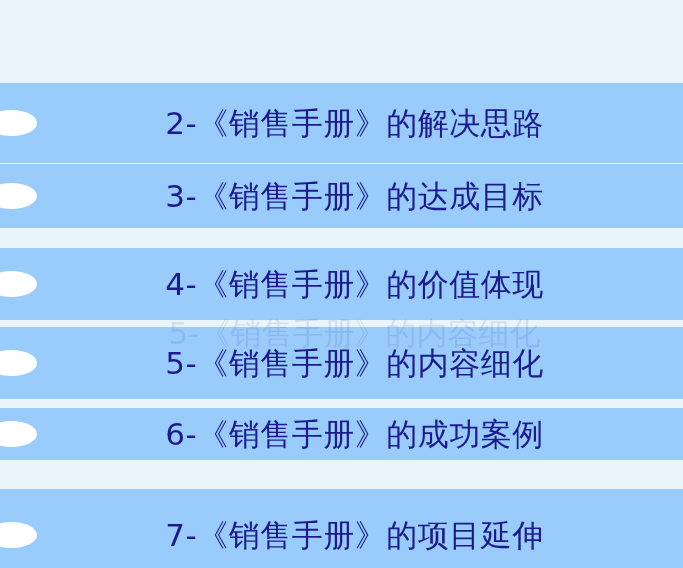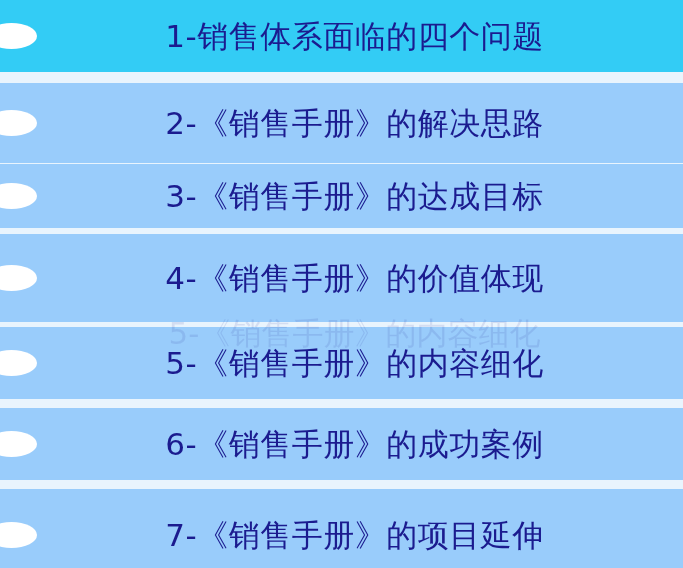--- a/index.html
+++ b/index.html
@@ -73,46 +73,42 @@
     pointer-events: none;
   }
 </style>
 </head>
 <body>
 
 <div id="stage">
 
   <div class="ghost-label" style="top: 318px;">5-《销售手册》的内容细化</div>
 
-  <div class="row row-highlight" style="top:0px;height:72px;">
-    <span class="bullet-ellipse"></span>
-    <span class="row-label">1-销售体系面临的四个问题</span>
-  </div>
 
   <div class="row row-normal" style="top:83px;height:80px;">
     <span class="bullet-ellipse"></span>
     <span class="row-label">2-《销售手册》的解决思路</span>
   </div>
 
   <div class="row row-normal" style="top:164px;height:64px;">
     <span class="bullet-ellipse"></span>
     <span class="row-label">3-《销售手册》的达成目标</span>
   </div>
 
-  <div class="row row-normal" style="top:234px;height:88px;">
+  <div class="row row-normal" style="top:248px;height:72px;">
     <span class="bullet-ellipse"></span>
     <span class="row-label">4-《销售手册》的价值体现</span>
   </div>
 
   <div class="row row-normal" style="top:327px;height:72px;">
     <span class="bullet-ellipse"></span>
     <span class="row-label">5-《销售手册》的内容细化</span>
   </div>
 
-  <div class="row row-normal" style="top:408px;height:72px;">
+  <div class="row row-normal" style="top:408px;height:52px;">
     <span class="bullet-ellipse"></span>
     <span class="row-label">6-《销售手册》的成功案例</span>
   </div>
 
   <div class="row row-normal" style="top:489px;height:92px;">
     <span class="bullet-ellipse"></span>
     <span class="row-label">7-《销售手册》的项目延伸</span>
   </div>
 
 </div>

